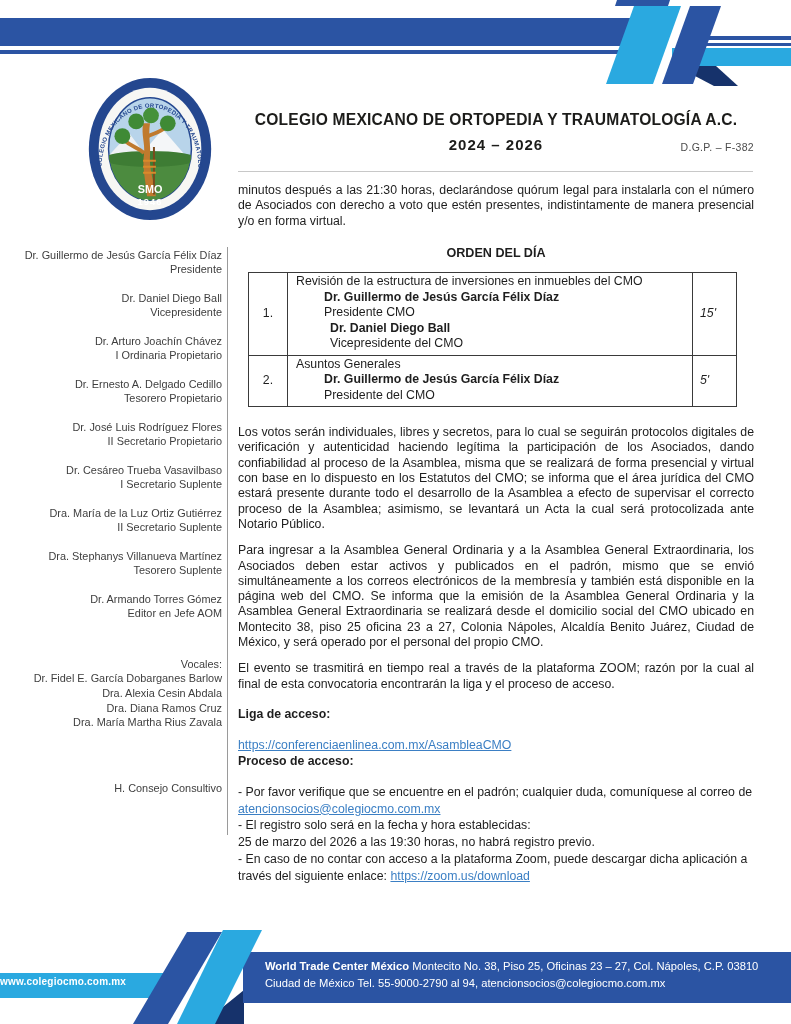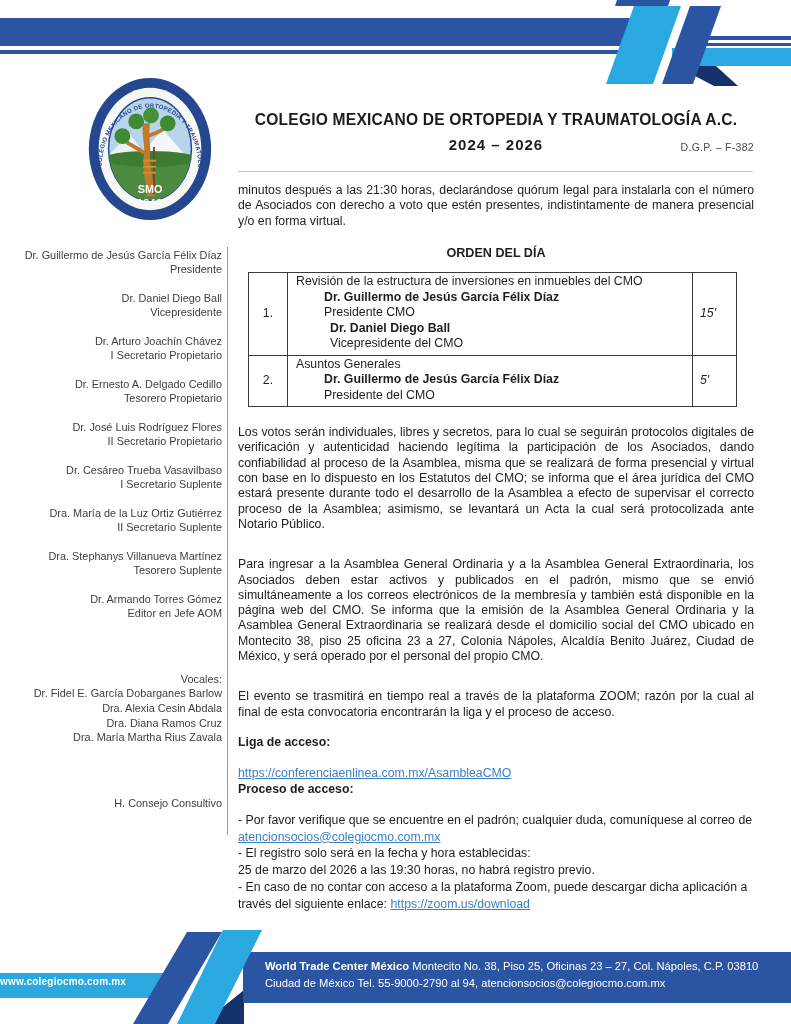--- a/index.html
+++ b/index.html
@@ -31,40 +31,40 @@
     font-size:10.5px; color:#4c4c4c; letter-spacing:.3px;
   }
   .rule { position:absolute; left:238px; top:171px; width:515px; height:1px; background:#c8c8c8; }
 
   
   .sidebar {
     position:absolute; left:0; top:248px; width:222px;
     text-align:right; font-size:10.9px; color:#3e3e3e; line-height:14px;
   }
   .member { margin-bottom:15px; white-space:nowrap; }
-  .vocales-label { margin-top:52px; }
+  .vocales-label { margin-top:37px; }
   .vocal { line-height:14.8px; white-space:nowrap; }
   .council { margin-top:51px; }
   .divider { position:absolute; left:227px; top:247px; width:1px; height:588px; background:#9a9a9a; }
 
   
   .main { position:absolute; left:238px; top:183px; width:516px; font-size:12.3px; line-height:15.3px; color:#1e1e1e; }
   .para { text-align:justify; }
   .agenda-title { margin-top:17px; text-align:center; font-weight:bold; font-size:12.6px; }
   table.agenda { border-collapse:collapse; margin-top:11px; margin-left:10px; width:489px; table-layout:fixed; }
   table.agenda td { border:1px solid #3a3a3a; }
   .c-num  { width:39px; text-align:center; vertical-align:middle; }
   .c-content { padding:1px 6px 3px 8px; vertical-align:top; }
   .c-time { width:44px; vertical-align:middle; padding-left:7px;font-style:italic; }
   .line { line-height:15.5px; white-space:nowrap; }
   .line.b { font-weight:bold; }
   .ind1 { padding-left:28px; }
   .ind2 { padding-left:34px; }
   .mt-votos { margin-top:18px; }
-  .mt-std { margin-top:25px; }
+  .mt-std { margin-top:11px; }
   .label-bold { font-weight:bold; margin-top:15px; }
   .liga-link-wrap { margin-top:16px; }
   .proceso-label { margin-top:0; }
   .doc-link { color:#3b7fc4; text-decoration:underline; }
   .steps { margin-top:15px; }
   .step-line { line-height:16.8px; white-space:nowrap; }
 
   
   .site-label {
     position:absolute; left:0; top:976px; width:165px; text-align:left;
@@ -130,21 +130,21 @@
         <div class="member">
           <div class="m-name">Dr. Guillermo de Jesús García Félix Díaz</div>
           <div class="m-role">Presidente</div>
         </div>
         <div class="member">
           <div class="m-name">Dr. Daniel Diego Ball</div>
           <div class="m-role">Vicepresidente</div>
         </div>
         <div class="member">
           <div class="m-name">Dr. Arturo Joachín Chávez</div>
-          <div class="m-role">I Secretario Propietario</div>
+          <div class="m-role">I Ordinaria Propietario</div>
         </div>
         <div class="member">
           <div class="m-name">Dr. Ernesto A. Delgado Cedillo</div>
           <div class="m-role">Tesorero Propietario</div>
         </div>
         <div class="member">
           <div class="m-name">Dr. José Luis Rodríguez Flores</div>
           <div class="m-role">II Secretario Propietario</div>
         </div>
         <div class="member">

